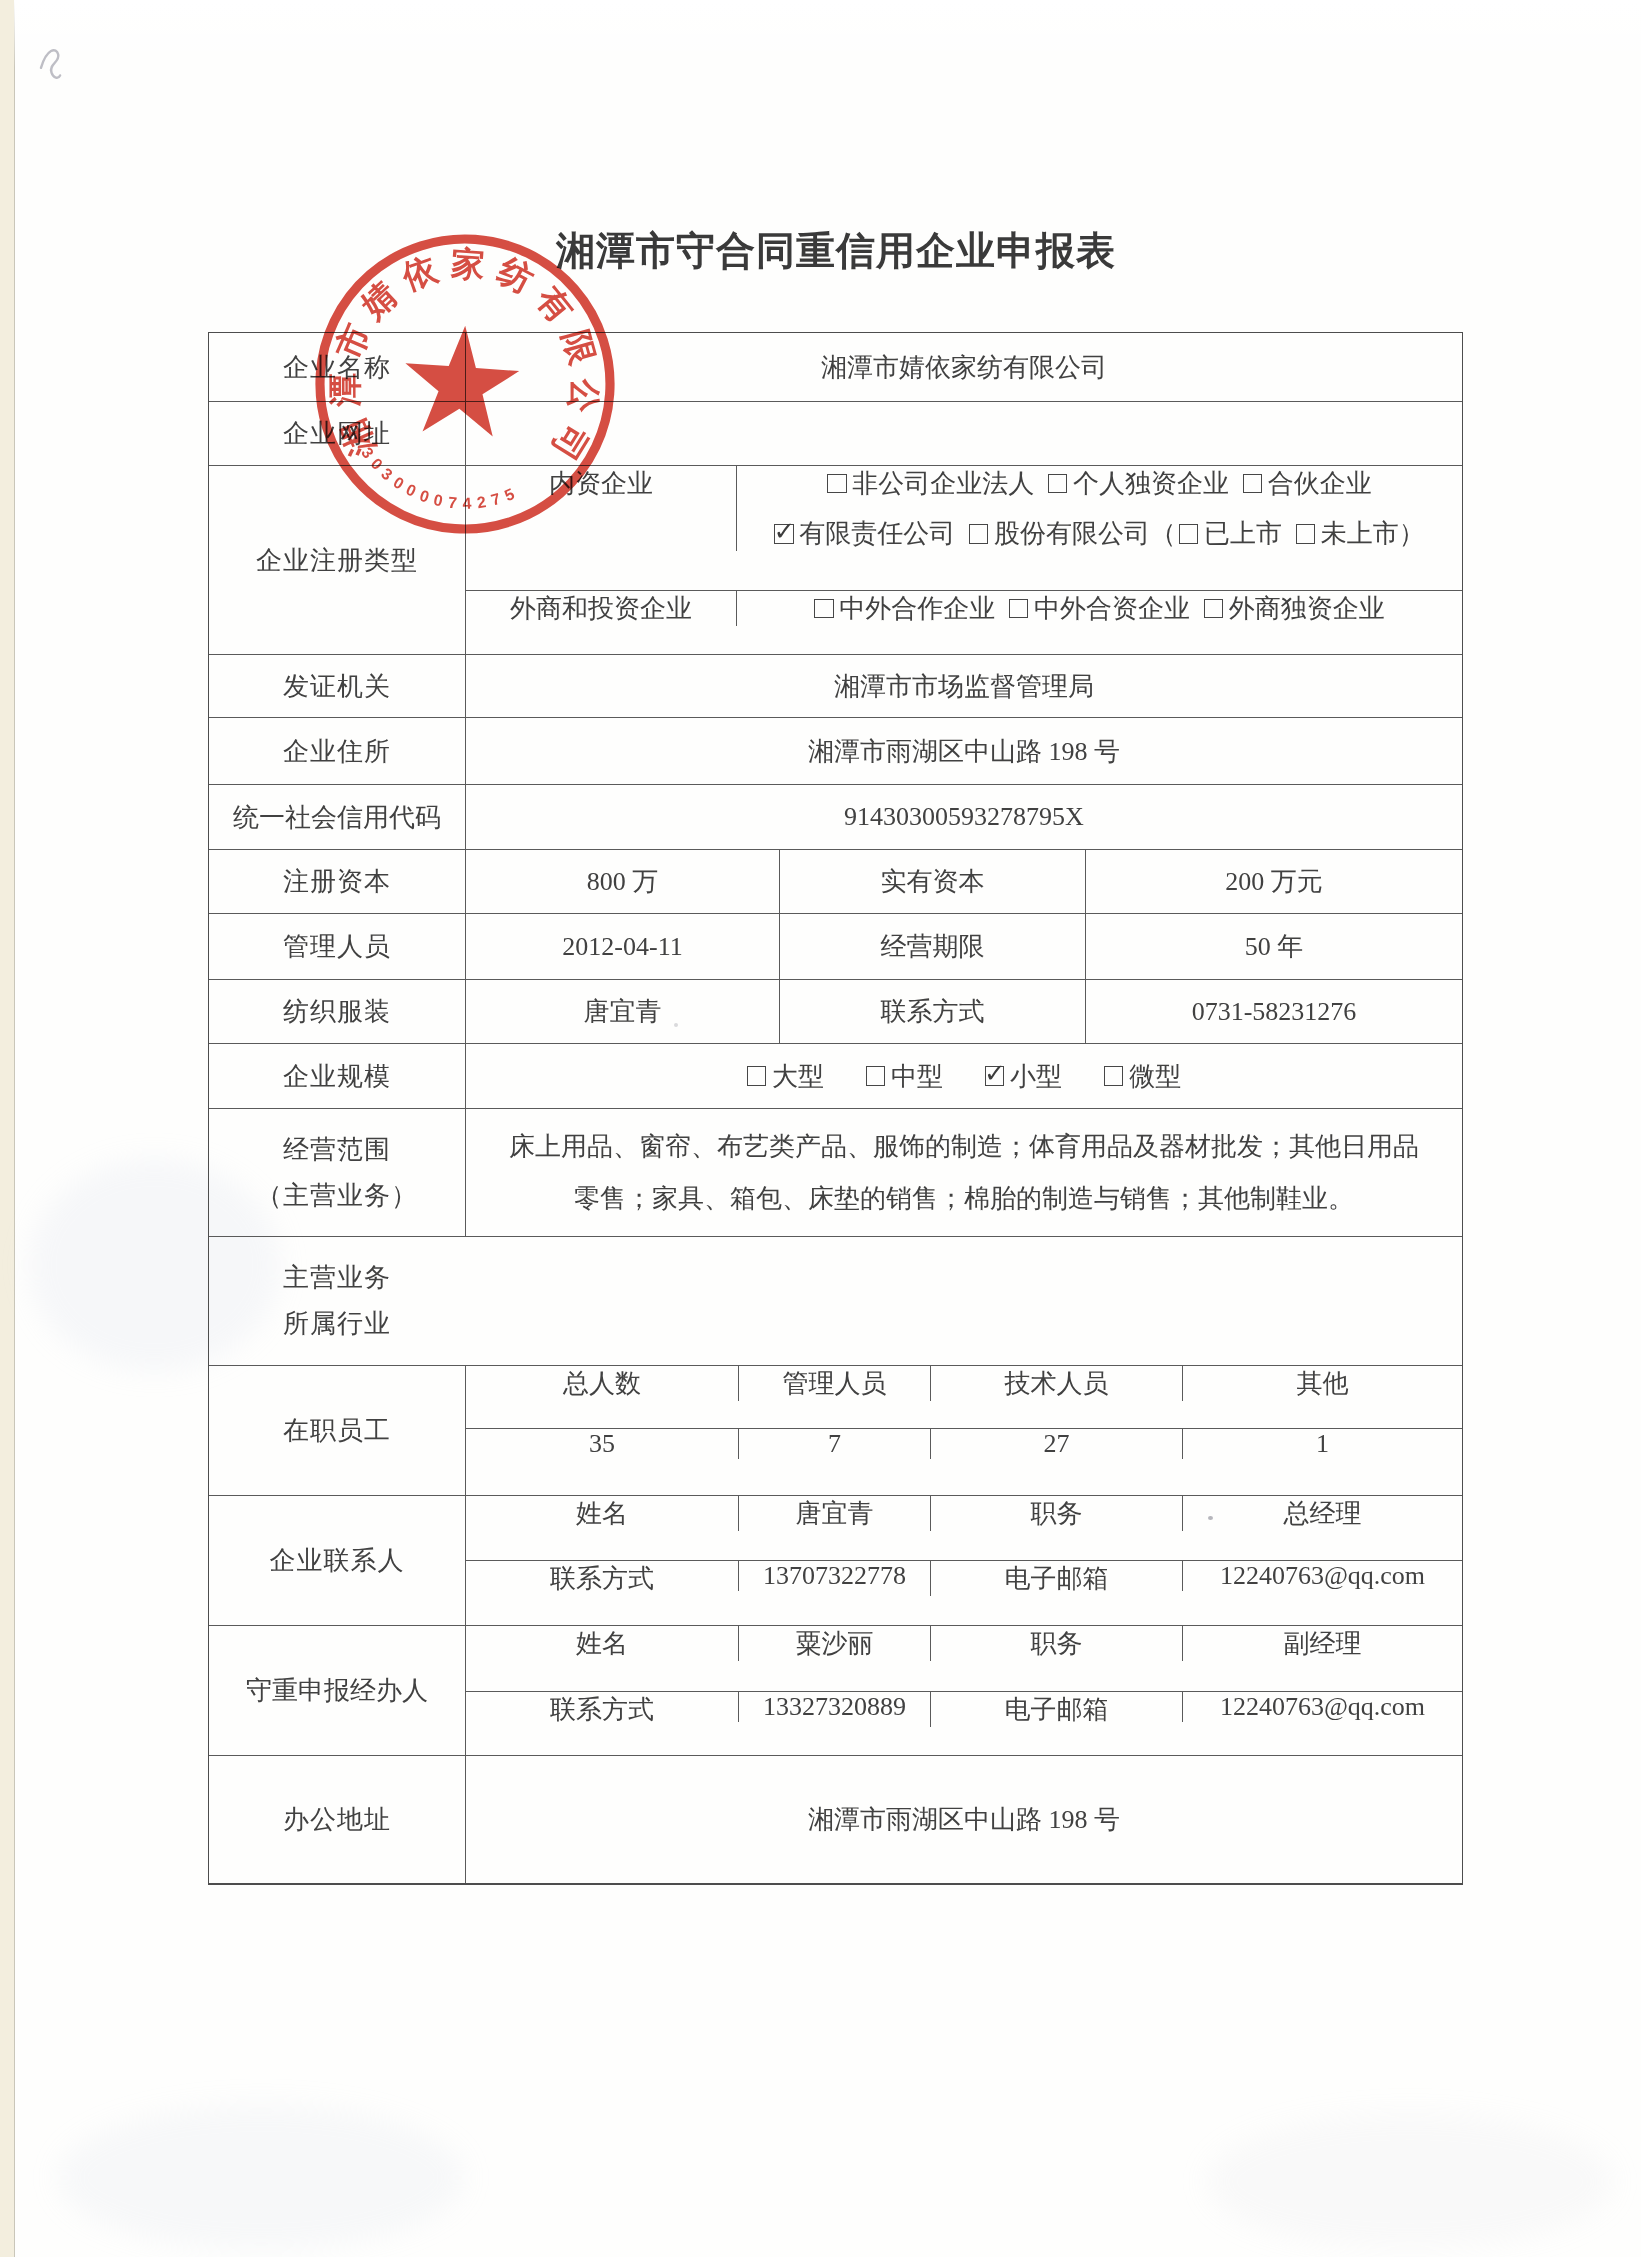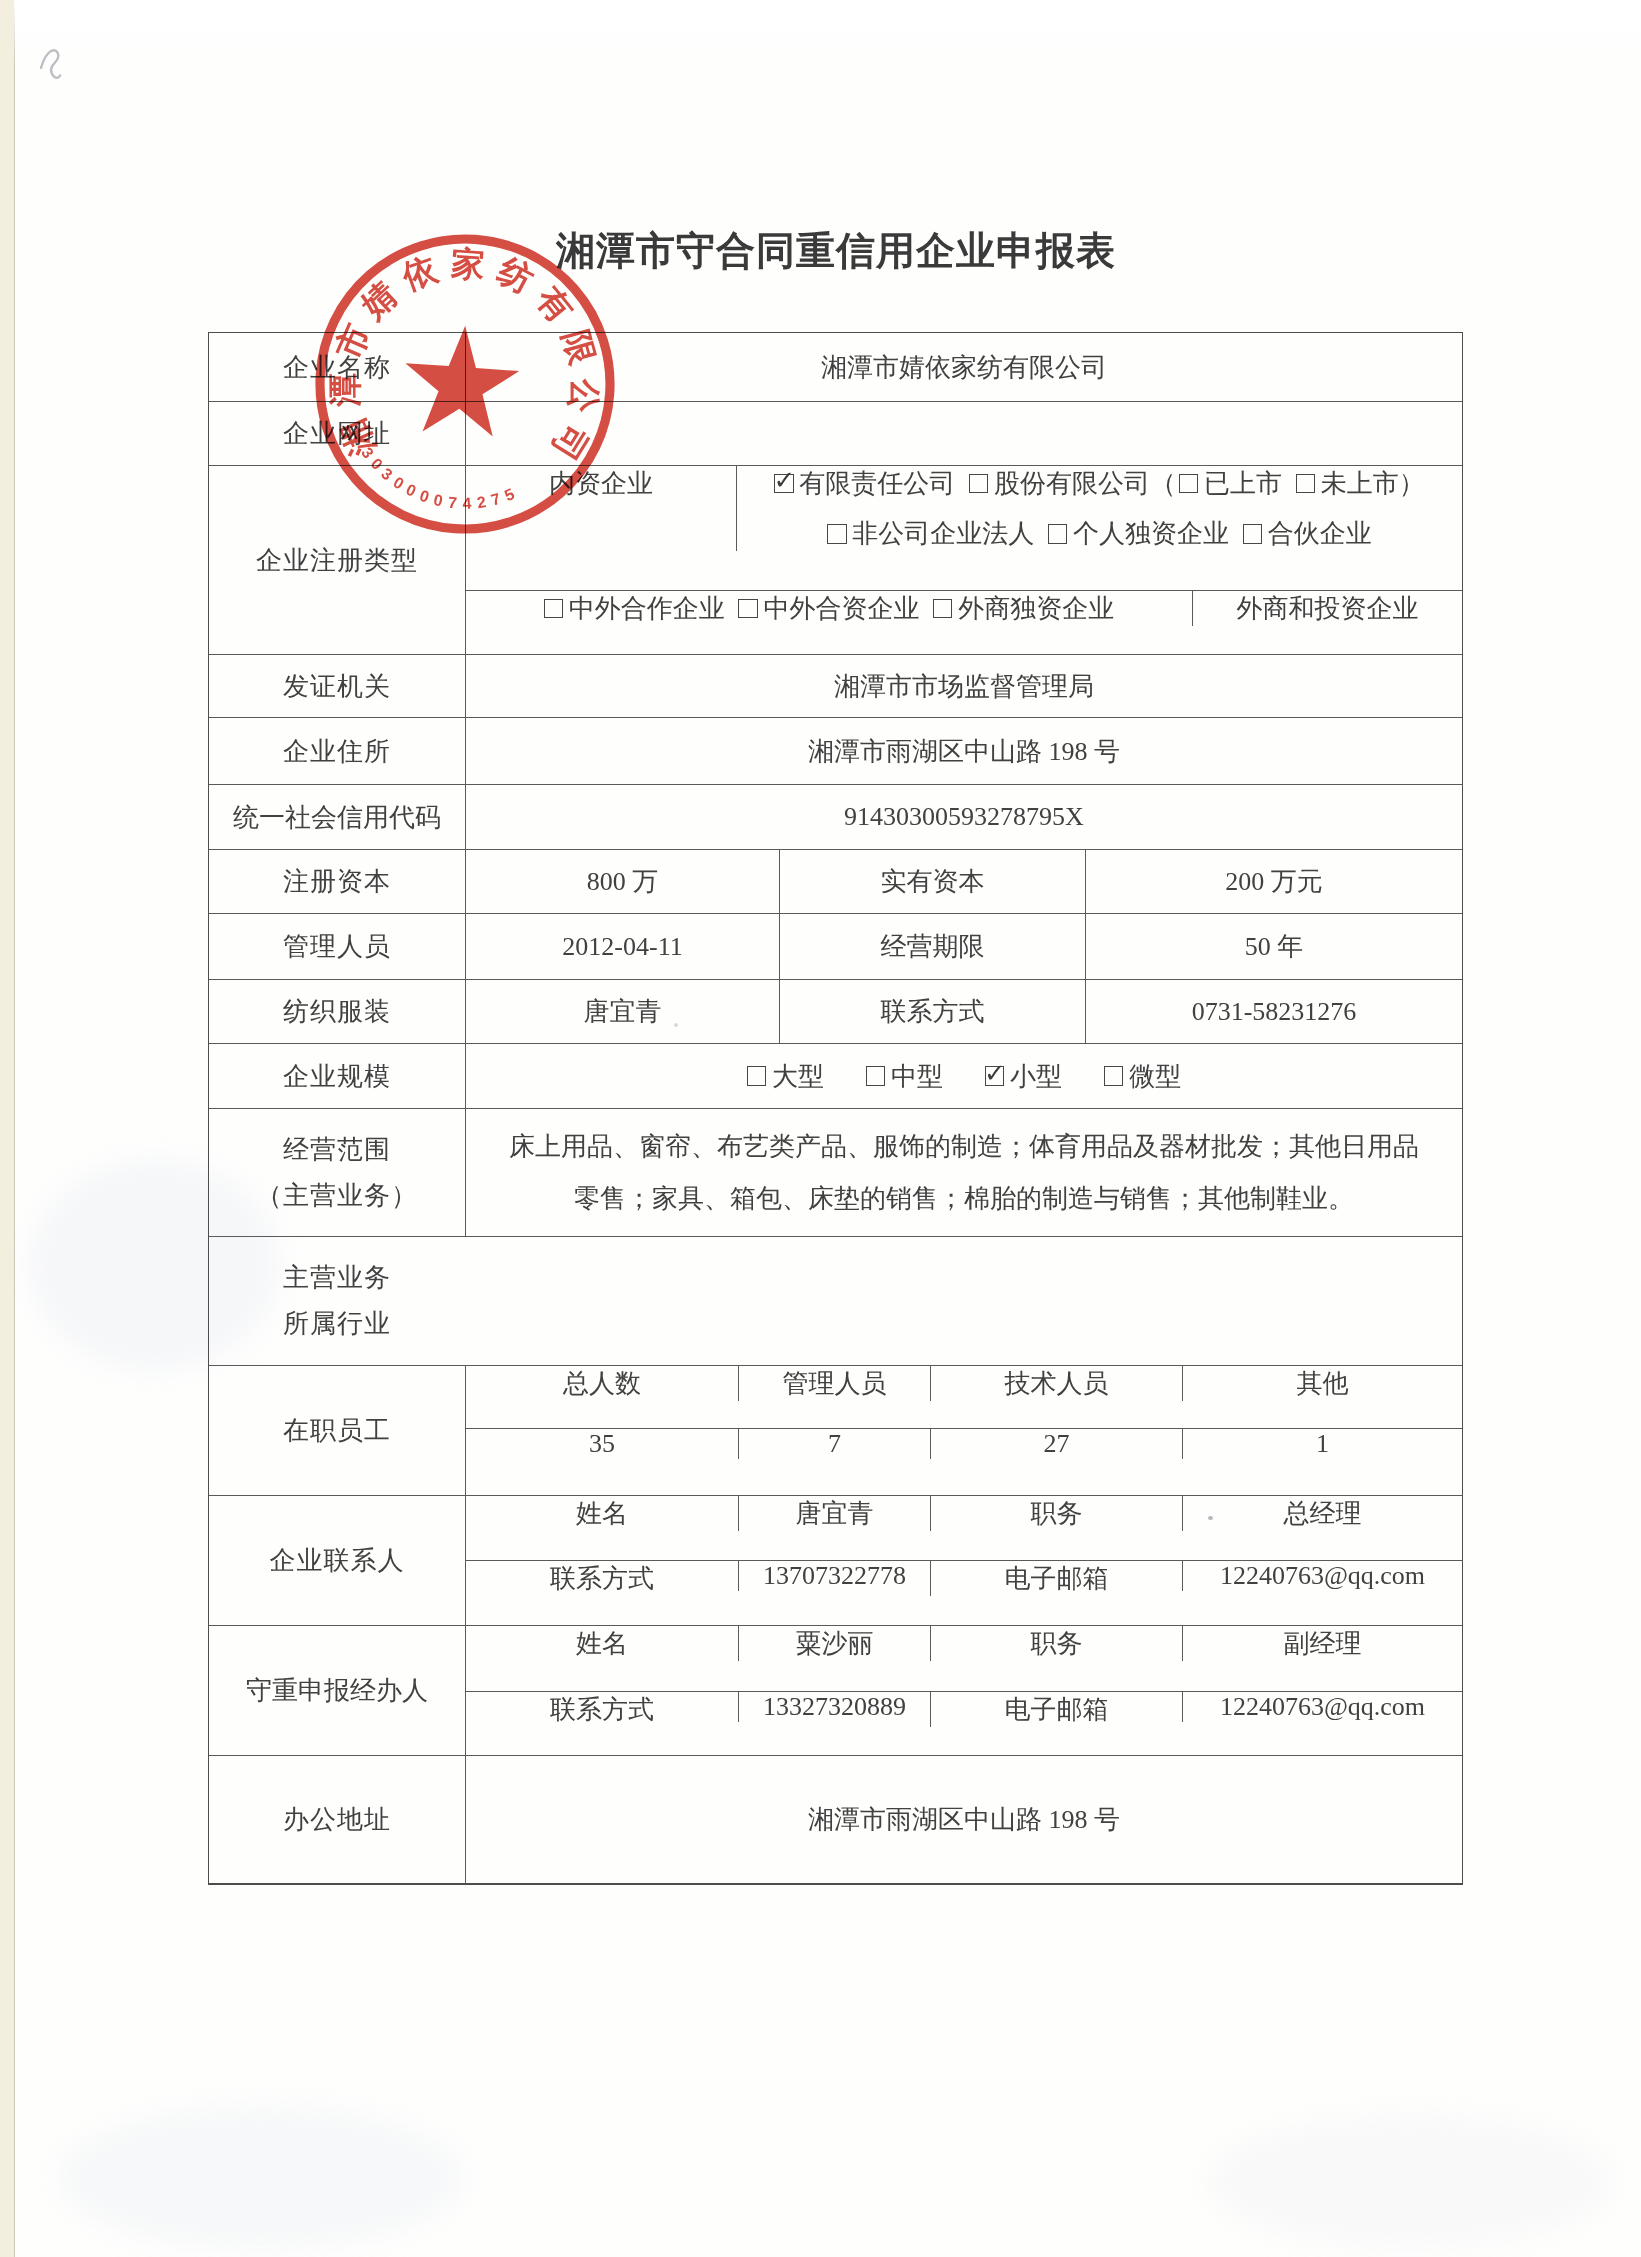--- a/index.html
+++ b/index.html
@@ -95,70 +95,70 @@
   </div>
 
   <div class="tr" style="height:189px">
     <div class="td label">企业注册类型</div>
     <div class="sub">
       <div class="subrow" style="height:124px">
         <div class="td sublabel">内资企业</div>
         <div class="td grow checkarea">
           <div class="optline">
             <span class="opt">
+              <span class="cb"></span>
+              <span>非公司企业法人</span>
+            </span>
+            <span class="opt">
+              <span class="cb"></span>
+              <span>个人独资企业</span>
+            </span>
+            <span class="opt">
+              <span class="cb"></span>
+              <span>合伙企业</span>
+            </span>
+          </div>
+          <div class="optline">
+            <span class="opt">
               <span class="cb checked"></span>
               <span>有限责任公司</span>
             </span>
             <span class="opt">
               <span class="cb"></span>
               <span>股份有限公司（</span>
             </span>
             <span class="opt" style="margin-left:-3.9px">
               <span class="cb"></span>
               <span>已上市</span>
             </span>
             <span class="opt">
               <span class="cb"></span>
               <span>未上市）</span>
             </span>
           </div>
+        </div>
+      </div>
+      <div class="subrow">
+        <div class="td sublabel">外商和投资企业</div>
+        <div class="td grow checkarea">
           <div class="optline">
             <span class="opt">
               <span class="cb"></span>
-              <span>非公司企业法人</span>
-            </span>
-            <span class="opt">
-              <span class="cb"></span>
-              <span>个人独资企业</span>
-            </span>
-            <span class="opt">
-              <span class="cb"></span>
-              <span>合伙企业</span>
+              <span>中外合作企业</span>
+            </span>
+            <span class="opt">
+              <span class="cb"></span>
+              <span>中外合资企业</span>
+            </span>
+            <span class="opt">
+              <span class="cb"></span>
+              <span>外商独资企业</span>
             </span>
           </div>
         </div>
-      </div>
-      <div class="subrow">
-        <div class="td grow checkarea">
-          <div class="optline">
-            <span class="opt">
-              <span class="cb"></span>
-              <span>中外合作企业</span>
-            </span>
-            <span class="opt">
-              <span class="cb"></span>
-              <span>中外合资企业</span>
-            </span>
-            <span class="opt">
-              <span class="cb"></span>
-              <span>外商独资企业</span>
-            </span>
-          </div>
-        </div>
-        <div class="td sublabel">外商和投资企业</div>
       </div>
     </div>
   </div>
 
   <div class="tr" style="height:63px">
     <div class="td label">发证机关</div>
     <div class="td grow">湘潭市市场监督管理局</div>
   </div>
 
   <div class="tr" style="height:67px">

